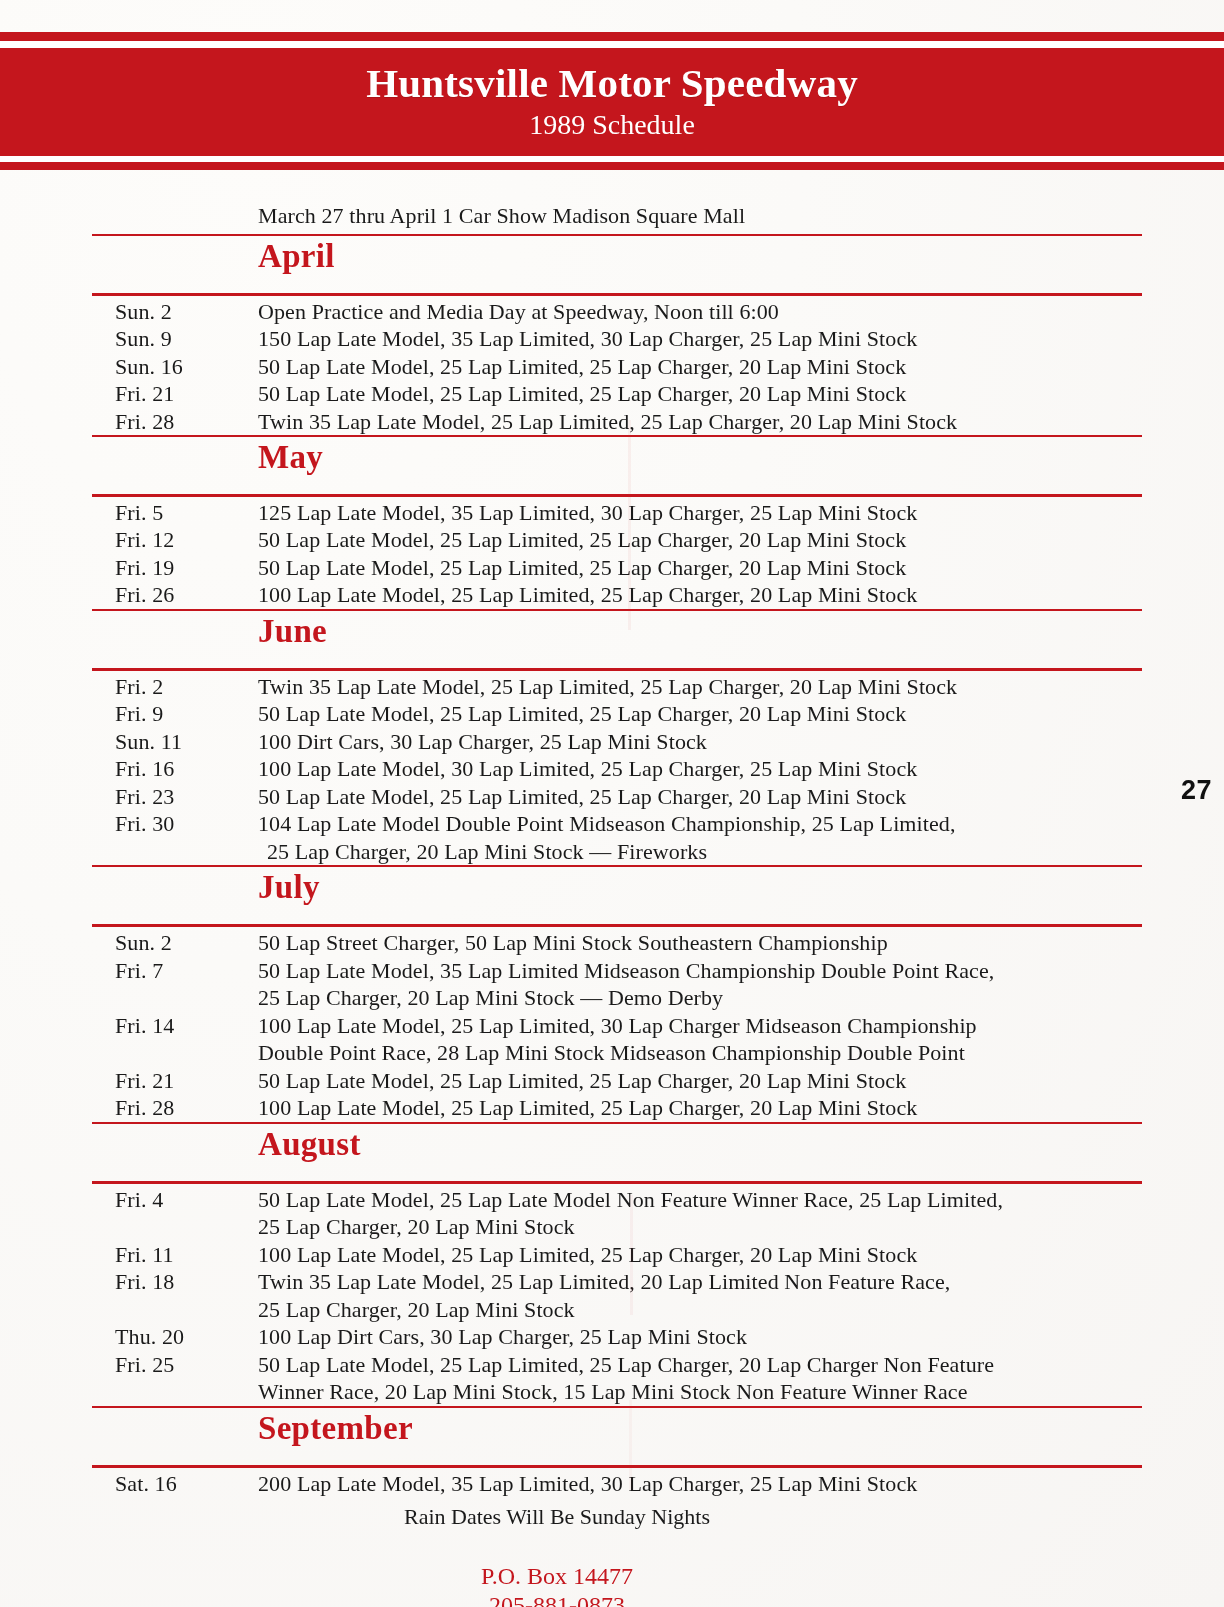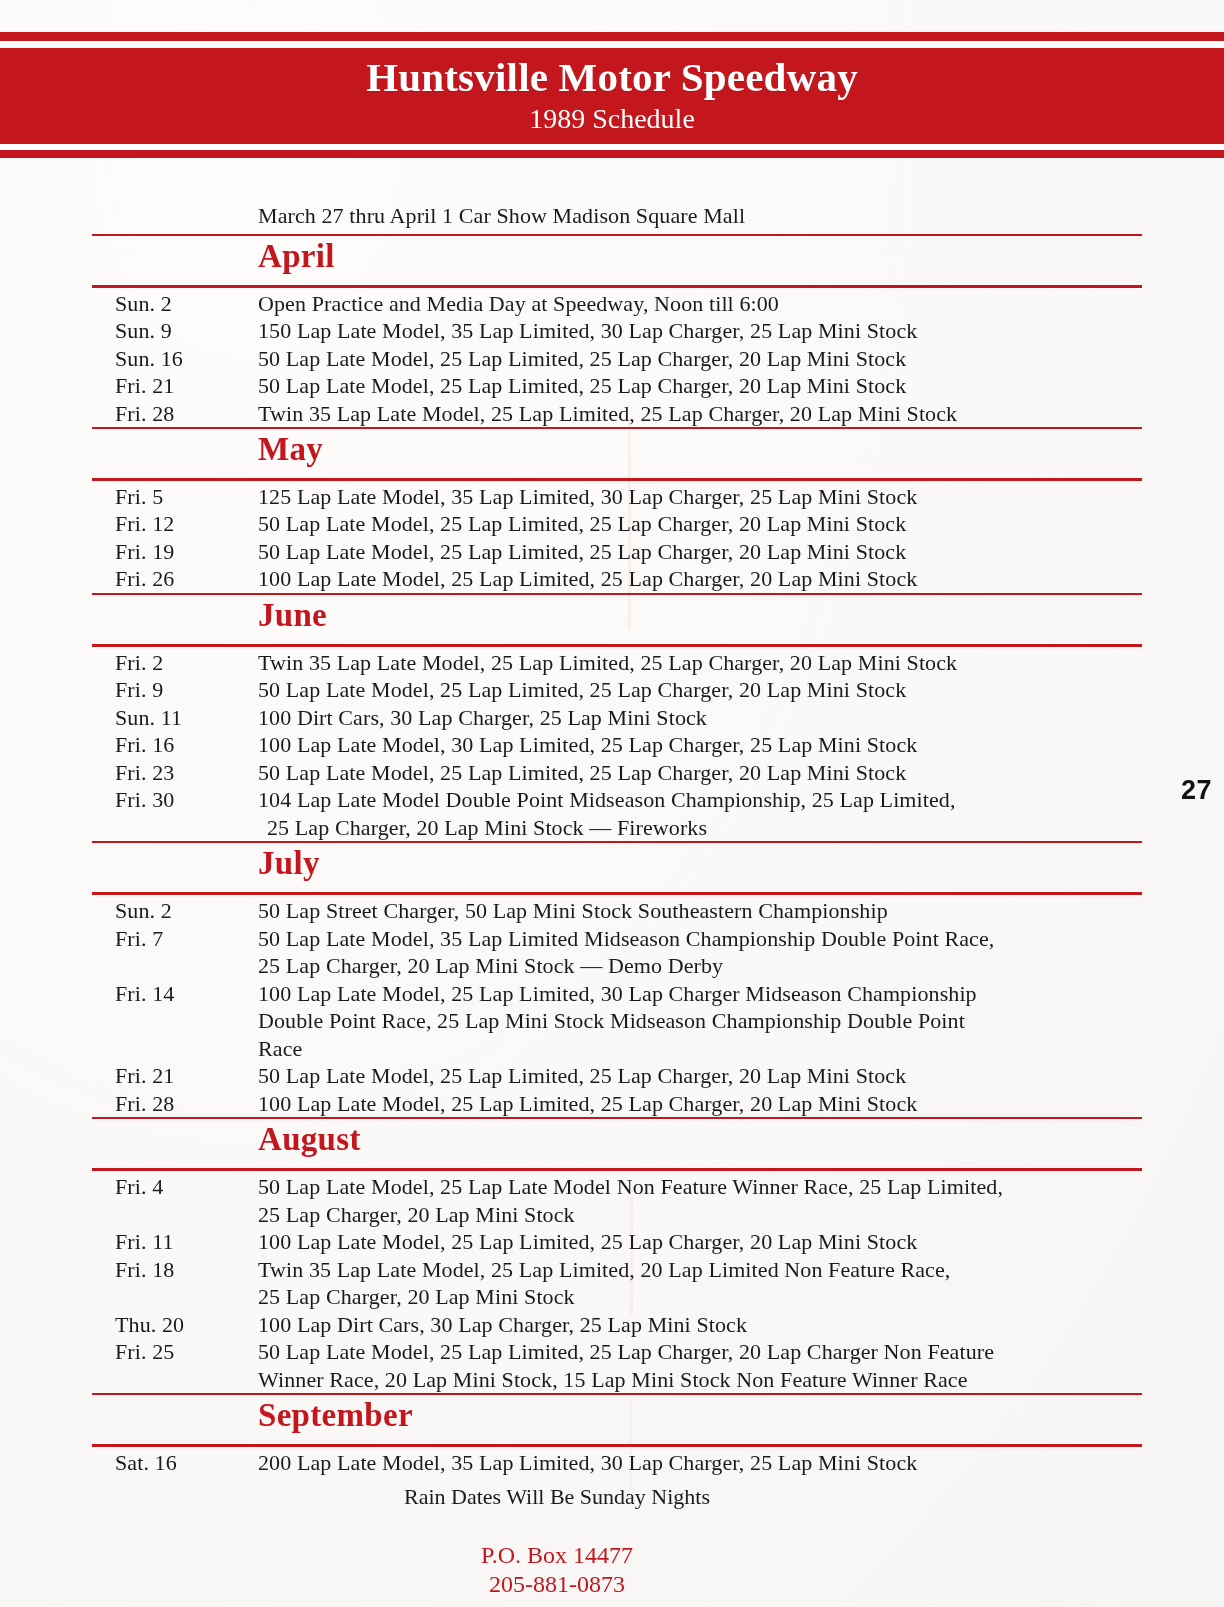--- a/index.html
+++ b/index.html
@@ -33,21 +33,21 @@
   }
   .banner-rule-top {
     height: 9px;
     background: #c4161d;
   }
   .banner-gap {
     height: 7px;
     background: #ffffff;
   }
   .banner-main {
-    height: 96px;
+    height: 108px;
     background: #c4161d;
     display: flex;
     flex-direction: column;
     align-items: center;
     justify-content: center;
   }
   .banner-title {
     color: #ffffff;
     font-size: 41px;
     font-weight: bold;
@@ -99,21 +99,21 @@
     height: 3px;
     background: #c4161d;
   }
   .month-title {
     font-size: 33px;
     font-weight: bold;
     color: #c4161d;
     padding-left: 166px;
     line-height: 1.18;
     padding-top: 1px;
-    padding-bottom: 9px;
+    padding-bottom: 17px;
     letter-spacing: 0.3px;
   }
 
   
   .rows {
     padding-top: 2px;
   }
   .row {
     display: flex;
     align-items: flex-start;
@@ -319,22 +319,21 @@
             <div class="row-date">Fri. 7</div>
             <div class="row-desc">
               <span class="cont">50 Lap Late Model, 35 Lap Limited Midseason Championship Double Point Race,</span>
               <span class="cont">25 Lap Charger, 20 Lap Mini Stock — Demo Derby</span>
             </div>
           </div>
           <div class="row">
             <div class="row-date">Fri. 14</div>
             <div class="row-desc">
               <span class="cont">100 Lap Late Model, 25 Lap Limited, 30 Lap Charger Midseason Championship</span>
-              <span class="cont">Double Point Race, 25 Lap Mini Stock Midseason Championship Double Point</span>
-              <span class="cont">Race</span>
+              <span class="cont">Double Point Race, 28 Lap Mini Stock Midseason Championship Double Point</span>
             </div>
           </div>
           <div class="row">
             <div class="row-date">Fri. 21</div>
             <div class="row-desc">
               <span class="cont">50 Lap Late Model, 25 Lap Limited, 25 Lap Charger, 20 Lap Mini Stock</span>
             </div>
           </div>
           <div class="row">
             <div class="row-date">Fri. 28</div>

